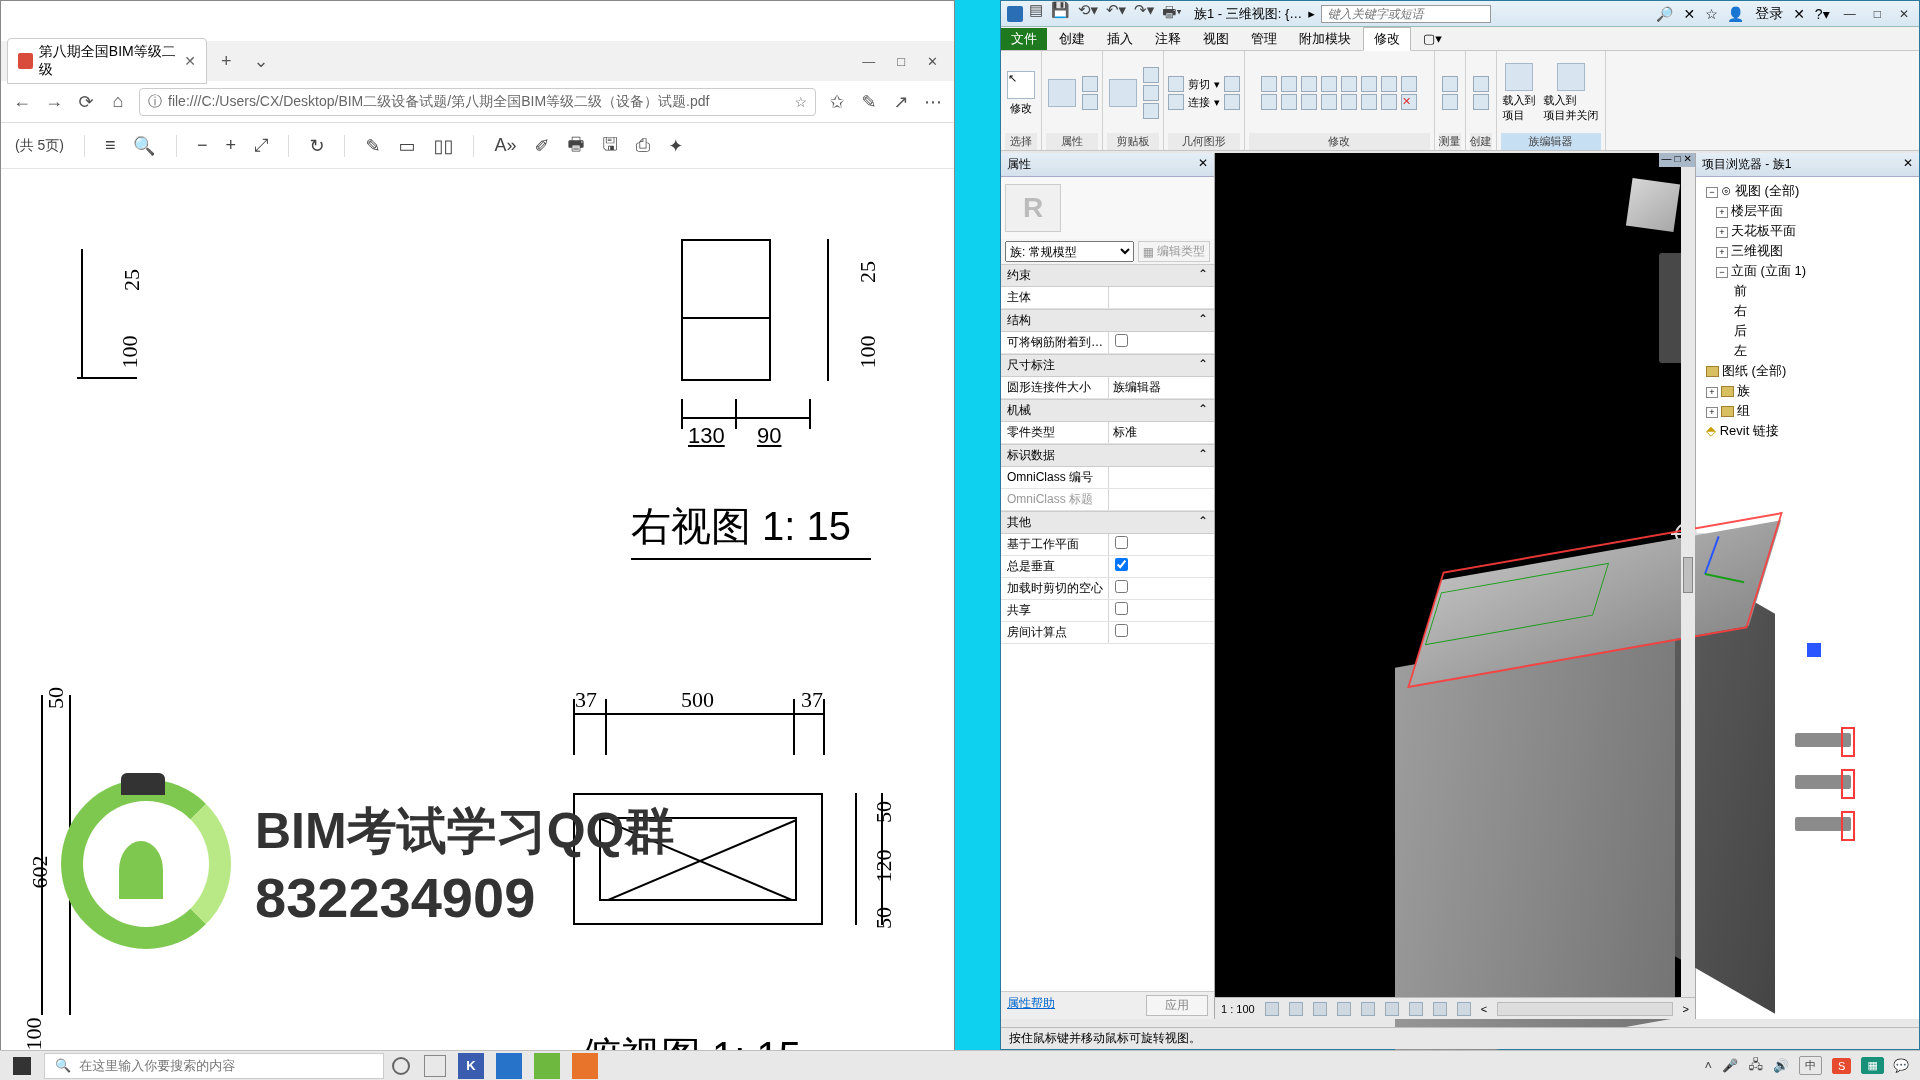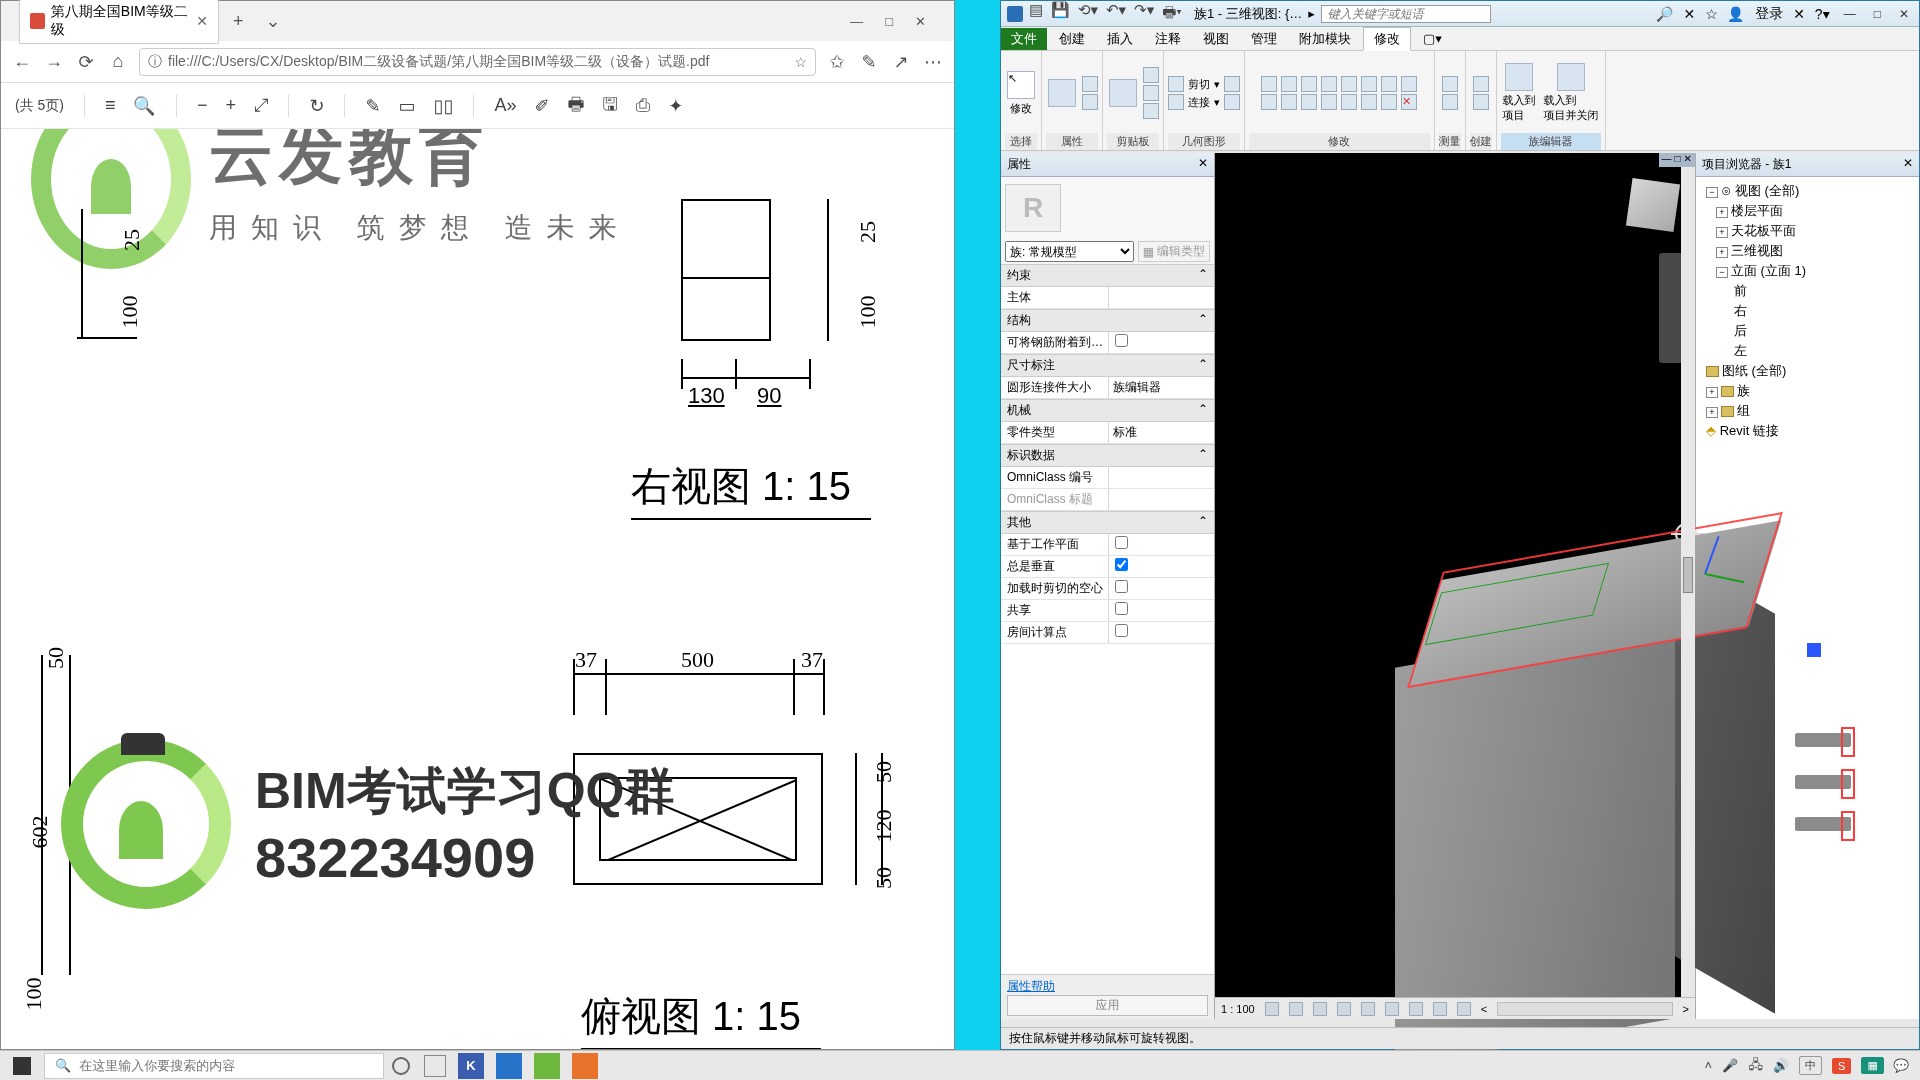--- a/index.html
+++ b/index.html
@@ -1,20 +1,20 @@
 <!DOCTYPE html>
 <html><head>
 <meta charset="utf-8">
 <style>
 * { margin:0; padding:0; box-sizing:border-box; font-family:"Microsoft YaHei",SimSun,sans-serif; }
 body { width:1920px; height:1080px; overflow:hidden; background:#000; position:relative; }
 
 
 .browser { position:absolute; left:0; top:0; width:955px; height:1050px; background:#fff; border:1px solid #888; }
-.tabbar { height:40px; background:#f1f1f1; display:flex; align-items:center; padding:0 18px; gap:6px; }
+.tabbar { height:40px; background:#f1f1f1; display:flex; align-items:center; padding:0 6px; gap:6px;margin-top:40px; }
 .tab { display:flex; align-items:center; gap:6px; background:#fff; border:1px solid #ccc; border-radius:4px 4px 0 0; padding:4px 10px; font-size:14px; max-width:200px; }
 .tab .ico { width:16px; height:16px; background:#d94b3b; border-radius:2px; }
 .tab .close { font-size:14px; color:#666; cursor:pointer; }
 .tabplus,.tabchev { font-size:18px; color:#555; padding:0 8px; }
 .wctrls { margin-left:auto; display:flex; gap:22px; padding-right:10px; color:#555; font-size:13px; }
 .addrbar { height:42px; display:flex; align-items:center; gap:10px; padding:0 10px; border-bottom:1px solid #ddd; }
 .navico { font-size:18px; color:#555; width:22px; text-align:center; }
 .url { flex:1; border:1px solid #ccc; border-radius:4px; padding:4px 8px; font-size:14px; color:#666; display:flex; align-items:center; gap:6px; }
 .url .star { margin-left:auto; }
 .toolbar { height:46px; display:flex; align-items:center; gap:18px; padding:0 14px; border-bottom:1px solid #e5e5e5; font-size:14px; color:#444; }
@@ -78,21 +78,21 @@
 .famprev .thumb { width:56px; height:48px; background:#f0f0f0; border:1px solid #ccc; display:flex; align-items:center; justify-content:center; font-size:28px; color:#bbb; font-weight:700; }
 .fampick { display:flex; padding:2px 4px; gap:4px; background:#f4f4f4; font-size:12px; }
 .fampick select { flex:1; font-size:12px; }
 .fampick .et { border:1px solid #ccc; padding:1px 4px; color:#999; display:flex; gap:3px; align-items:center; }
 .pgroups { flex:1; overflow:auto; background:#fff; font-size:12px; }
 .pgrp-h { background:#e8e8e8; padding:2px 6px; display:flex; justify-content:space-between; border-top:1px solid #ccc; border-bottom:1px solid #ccc; font-weight:normal; }
 .prow { display:flex; border-bottom:1px solid #e3e3e3; }
 .prow .pn { width:108px; padding:2px 6px; border-right:1px solid #d5d5d5; white-space:nowrap; overflow:hidden; }
 .prow .pv { flex:1; padding:2px 4px; }
 .prow input[type=checkbox] { margin-left:2px; }
-.pfoot { display:flex; justify-content:space-between; padding:3px 6px; font-size:12px; background:#eee; border-top:1px solid #ccc;flex-direction:column; }
+.pfoot { display:flex; justify-content:space-between; padding:3px 6px; font-size:12px; background:#eee; border-top:1px solid #ccc; }
 .pfoot .apply { border:1px solid #bbb; padding:1px 18px; background:#f5f5f5; color:#888;text-align:center; }
 
 
 .vp { flex:1; position:relative; background:#000; }
 .vp-title { position:absolute; right:0; top:0; height:14px; display:flex; gap:3px; background:#a8b8c8; padding:0 3px; font-size:10px; }
 .vp-title span { cursor:pointer; }
 .navcube { position:absolute; right:18px; top:28px; width:48px; height:48px; background:linear-gradient(135deg,#d6d6d6,#a8a8a8); transform:rotate(8deg); }
 .navbar { position:absolute; right:8px; top:100px; width:28px; height:110px; background:rgba(120,120,120,.6); border-radius:3px; }
 .orbit { position:absolute; left:460px; top:370px; width:22px; height:22px; border:2px solid #ddd; border-radius:50%; }
 .orbit::before,.orbit::after { content:""; position:absolute; background:#ddd; }
@@ -197,27 +197,20 @@
     <span class="ti">A»</span>
     <span class="ti">✐</span>
     <span class="ti">🖶</span>
     <span class="ti">🖫</span>
     <span class="ti">⎙</span>
     <span class="ti">✦</span>
   </div>
 
   <div class="pdfarea">
 
-    <div class="wm1">
-      <div class="logo"></div>
-      <div class="txt">
-        <div class="big">云发教育</div>
-        <div class="sm">用知识 筑梦想 造未来</div>
-      </div>
-    </div>
 
     <div class="dimtxt" style="position:absolute;left:120px;top:98px;transform:rotate(-90deg);">25</div>
     <div class="dimtxt" style="position:absolute;left:112px;top:170px;transform:rotate(-90deg);">100</div>
     <div class="dimline" style="left:80px;top:80px;width:2px;height:130px;"></div>
     <div class="dimline" style="left:76px;top:208px;width:60px;height:2px;"></div>
 
     <div class="rect" style="left:680px;top:70px;width:90px;height:142px;"></div>
     <div class="dimline" style="left:680px;top:148px;width:90px;height:2px;"></div>
     <div class="dimtxt" style="position:absolute;left:856px;top:90px;transform:rotate(-90deg);">25</div>
     <div class="dimtxt" style="position:absolute;left:850px;top:170px;transform:rotate(-90deg);">100</div>

